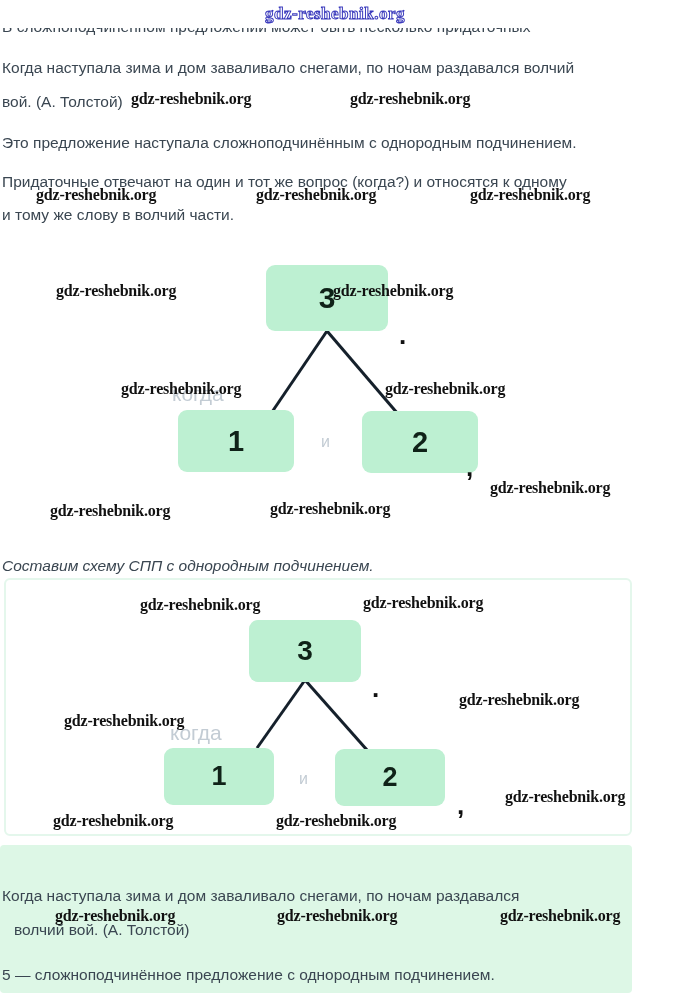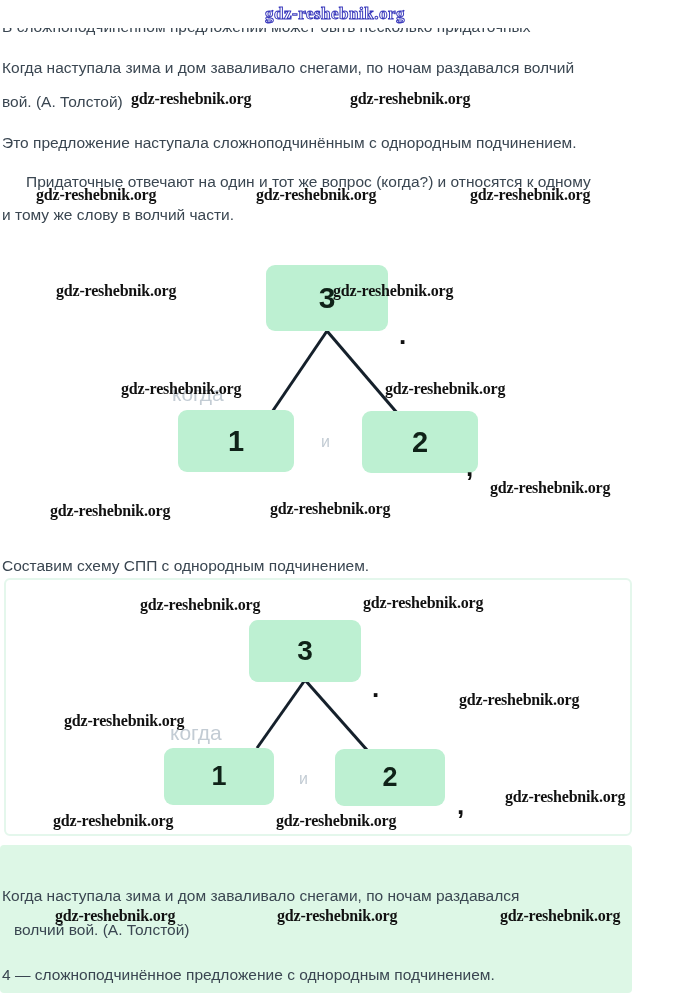--- a/index.html
+++ b/index.html
@@ -146,28 +146,28 @@
 
 <div class="clipped">
   <span>В сложноподчинённом предложении может быть несколько придаточных</span>
 </div>
 
 <div class="para" style="left:2px; top:56px;">Когда наступала зима и дом заваливало снегами, по ночам раздавался волчий</div>
 <div class="para" style="left:2px; top:90px;">вой. (А. Толстой)</div>
 
 <div class="para" style="left:2px; top:131px;">Это предложение наступала сложноподчинённым с однородным подчинением.</div>
 
-<div class="para" style="left:2px; top:170px;margin-left:24px;">Придаточные отвечают на один и тот же вопрос (когда?) и относятся к одному</div>
+<div class="para" style="left:2px; top:170px;">Придаточные отвечают на один и тот же вопрос (когда?) и относятся к одному</div>
 <div class="para" style="left:2px; top:203px;">и тому же слову в волчий части.</div>
 
-<div class="para" style="left:2px; top:554px;">Составим схему СПП с однородным подчинением.</div>
+<div class="para" style="left:2px; top:554px;font-style:italic;">Составим схему СПП с однородным подчинением.</div>
 
 <div class="para" style="left:2px; top:884px;">Когда наступала зима и дом заваливало снегами, по ночам раздавался</div>
 <div class="para" style="left:2px; top:918px;margin-left:12px;">волчий вой. (А. Толстой)</div>
-<div class="para" style="left:2px; top:963px;">4 — сложноподчинённое предложение с однородным подчинением.</div>
+<div class="para" style="left:2px; top:963px;">5 — сложноподчинённое предложение с однородным подчинением.</div>
 
 <div class="diagram">
   <svg class="edge-svg" style="left:0px; top:0px; width:680px; height:560px;">
     <line x1="327" y1="331" x2="272" y2="412"></line>
     <line x1="327" y1="331" x2="398" y2="414"></line>
   </svg>
 
   <div class="node node-top" style="left:266px; top:265px;">3</div>
   <div class="node node-leaf" style="left:178px; top:410px;">1</div>
   <div class="node node-leaf" style="left:362px; top:411px;">2</div>

